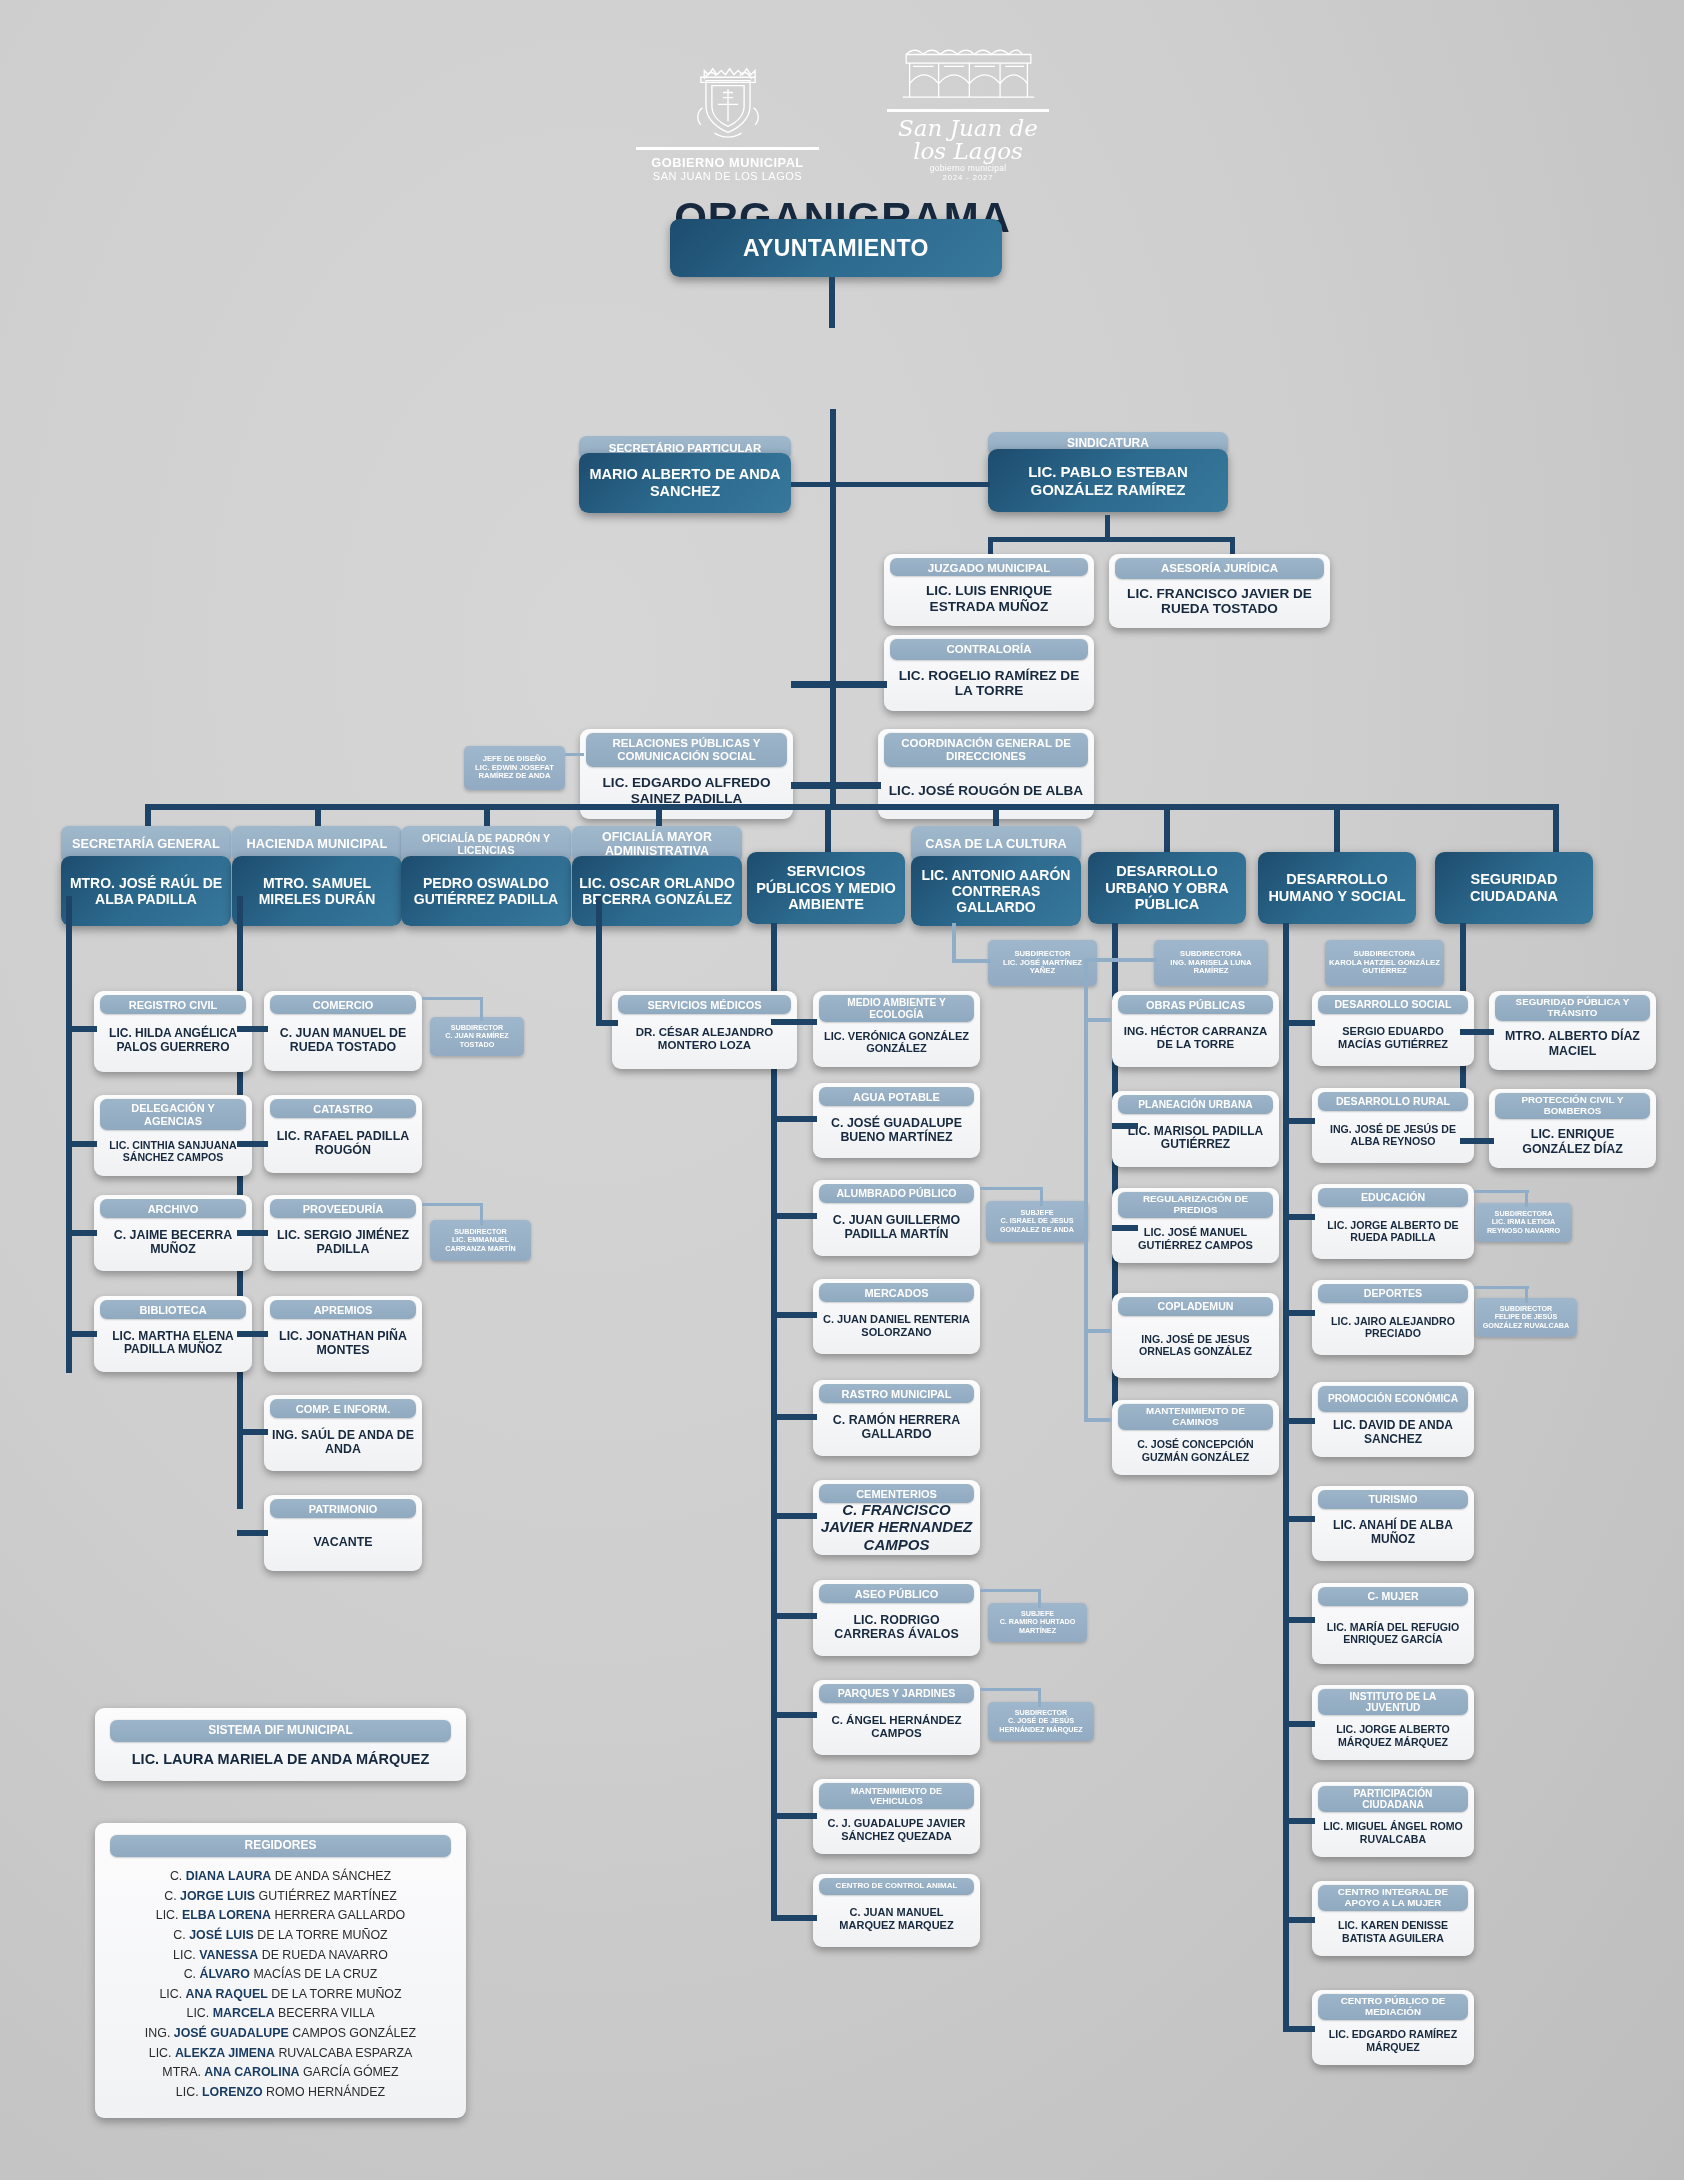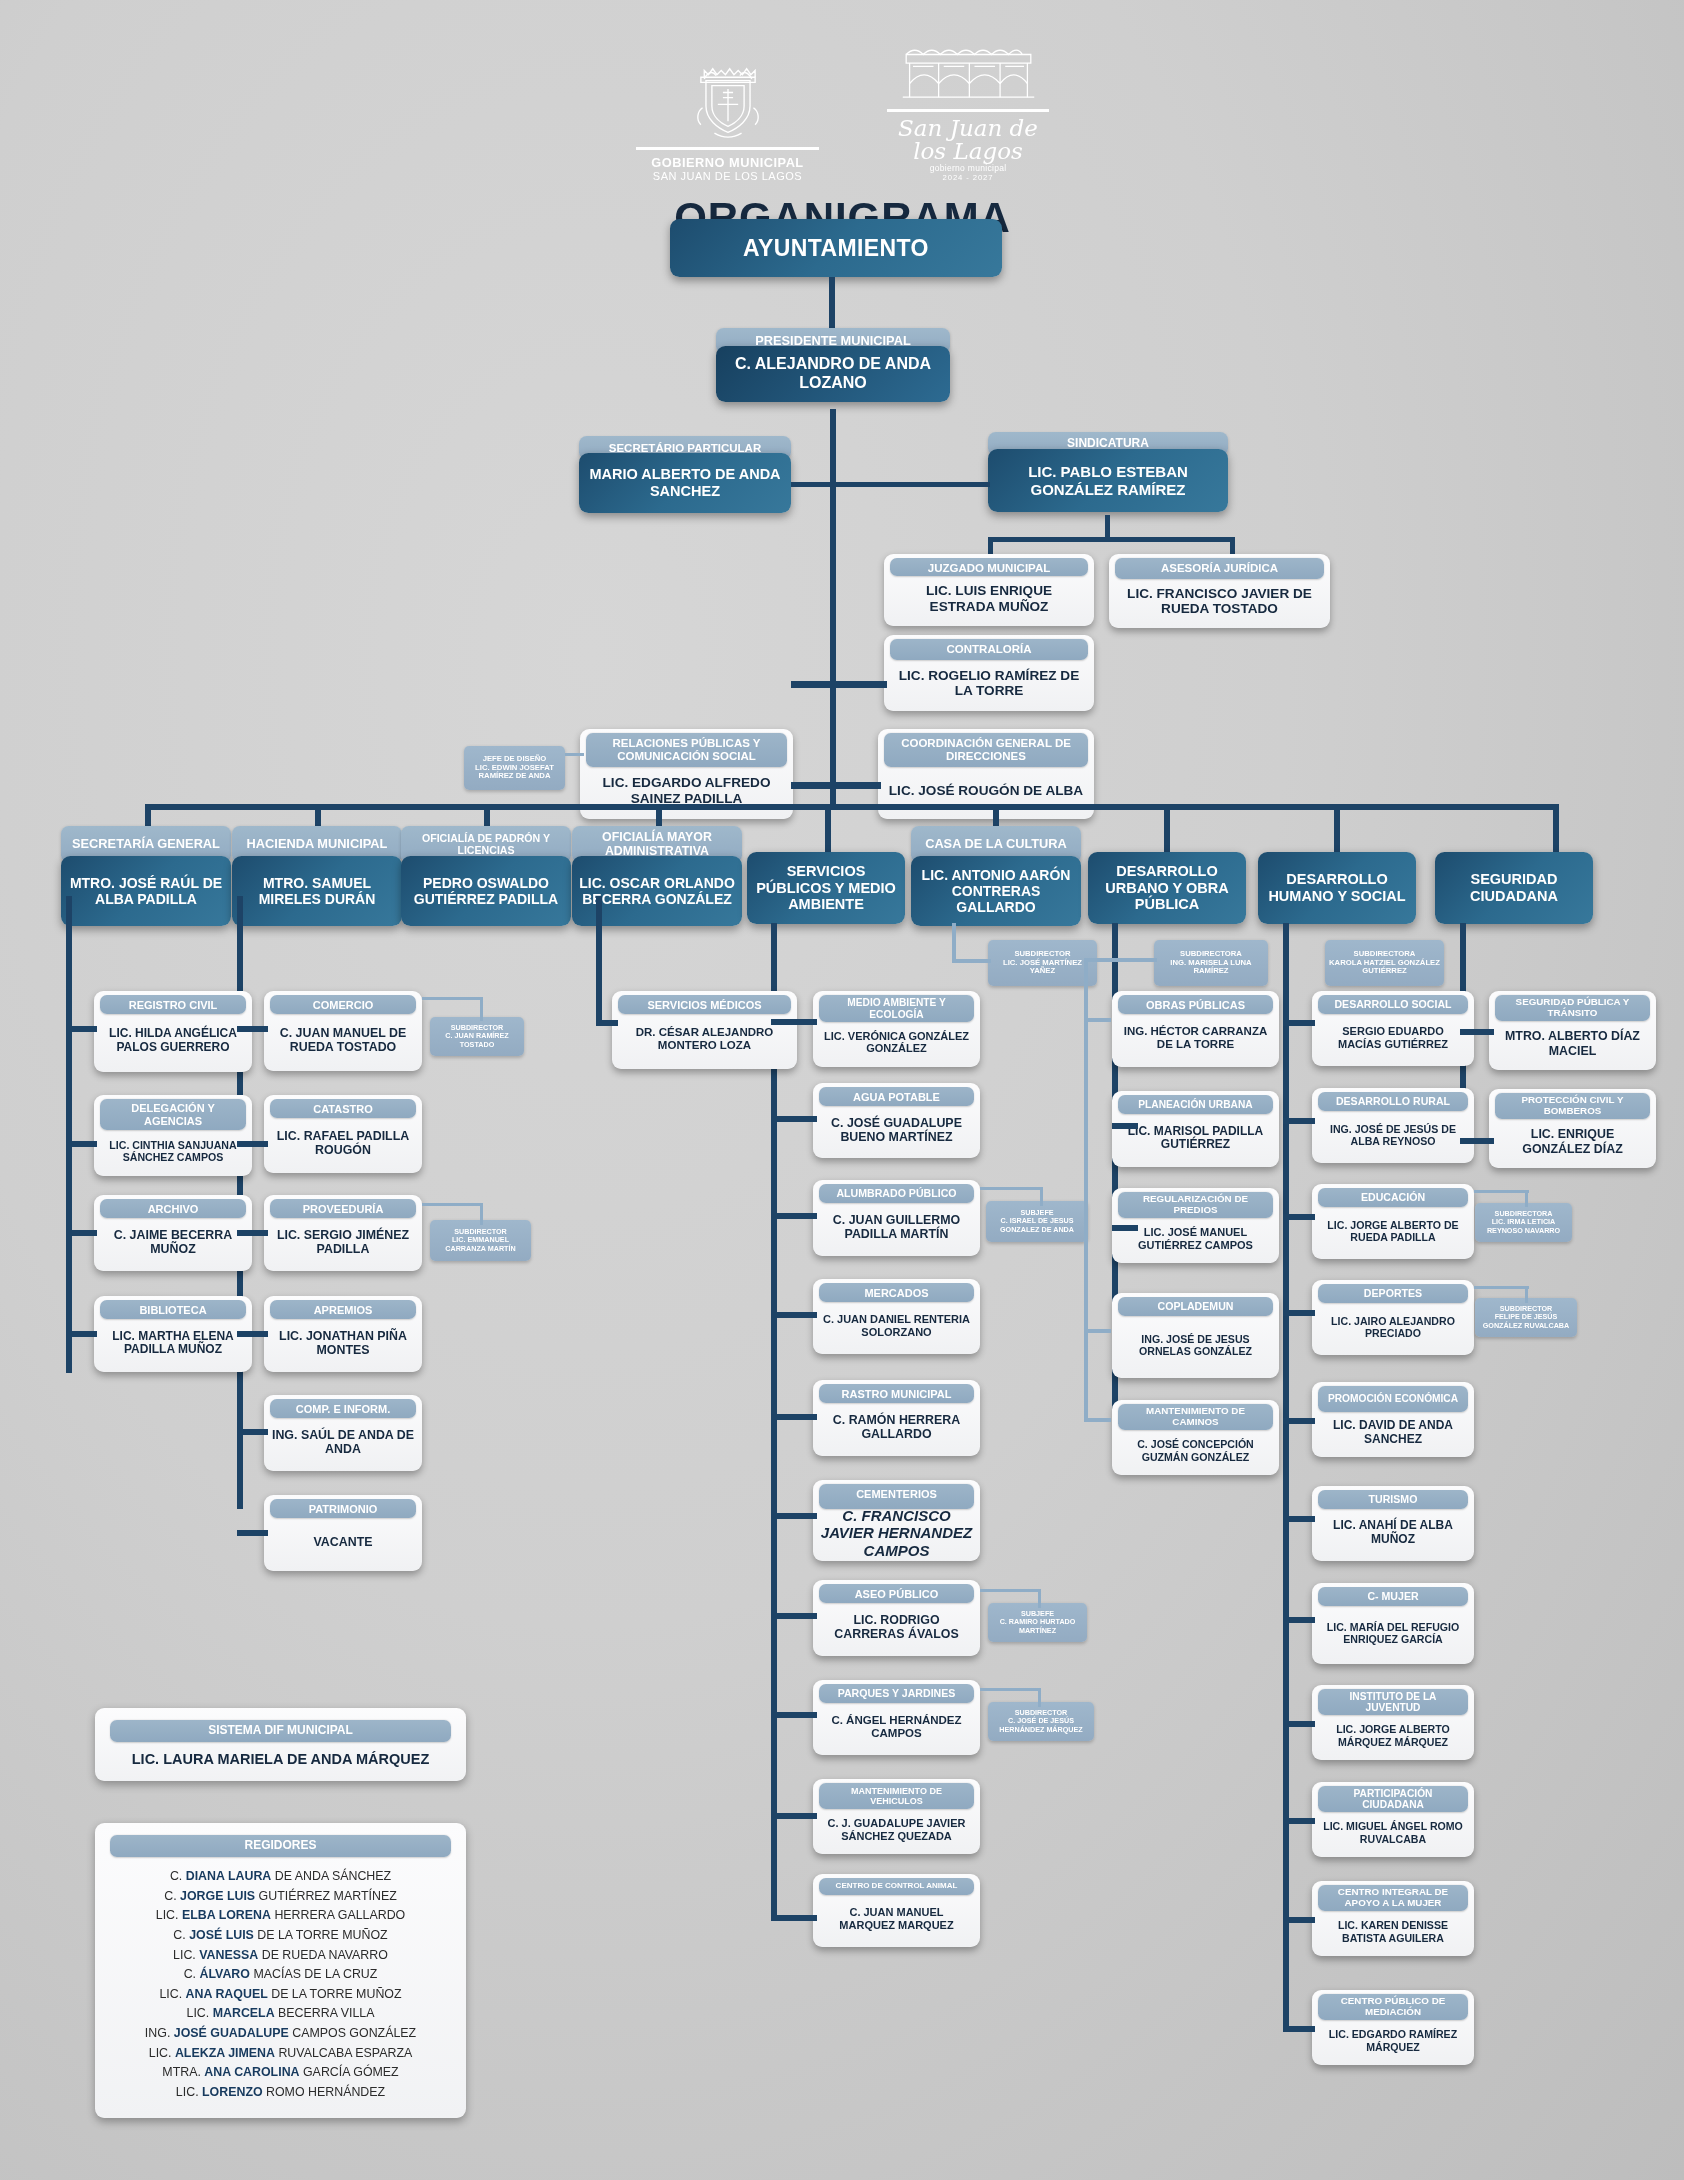--- a/index.html
+++ b/index.html
@@ -120,28 +120,20 @@
       </div>
     </div>
     <div class="title">ORGANIGRAMA</div>
   </div>
 
   <div class="node dark" style="left:670px; top:219px; width:332px; height:58px; font-size:23px; letter-spacing:0.4px;">
     <span>AYUNTAMIENTO</span>
   </div>
   <div class="ln" style="left:829px; top:277px; width:6px; height:51px;"></div>
 
-  <div class="node" style="left:716px; top:328px; width:234px;">
-    <div class="lighthdr" style="height:25.6px; font-size:12.8px;">
-      <span>PRESIDENTE MUNICIPAL</span>
-    </div>
-    <div class="dark deep" style="margin-top:-7.7px; height:56px; font-size:16px; padding:0 8.5px;">
-      <span>C. ALEJANDRO DE ANDA LOZANO</span>
-    </div>
-  </div>
 
   <div class="ln" style="left:830px; top:409px; width:6px; height:400px;"></div>
 
   <div class="node" style="left:579px; top:436px; width:212px;">
     <div class="lighthdr" style="height:24px; font-size:11.5px;">
       <span>SECRETÁRIO PARTICULAR</span>
     </div>
     <div class="dark" style="margin-top:-6.8px; height:60px; font-size:14.5px; padding:0 6.8px;">
       <span>MARIO ALBERTO DE ANDA SANCHEZ</span>
     </div>
@@ -404,21 +396,21 @@
   </div>
   <div class="ln" style="left:771px; top:1312px; width:46px; height:6px;"></div>
 
   <div class="node card" style="left:813px; top:1380px; width:167px;">
     <div class="hdr" style="font-size:11px; height:19px;">RASTRO MUNICIPAL</div>
     <div class="nm" style="font-size:12.4px; height:44px; display:flex; align-items:center; justify-content:center;">C. RAMÓN HERRERA GALLARDO</div>
   </div>
   <div class="ln" style="left:771px; top:1414px; width:46px; height:6px;"></div>
 
   <div class="node card" style="left:813px; top:1480px; width:167px;">
-    <div class="hdr" style="font-size:11px; height:25px;">CEMENTERIOS</div>
+    <div class="hdr" style="font-size:11px; height:19px;">CEMENTERIOS</div>
     <div class="nm" style="font-size:15px; height:43px; display:flex; align-items:center; justify-content:center;font-style:italic;">C. FRANCISCO JAVIER HERNANDEZ CAMPOS</div>
   </div>
   <div class="ln" style="left:771px; top:1513px; width:46px; height:6px;"></div>
 
   <div class="node card" style="left:813px; top:1580px; width:167px;">
     <div class="hdr" style="font-size:11px; height:19px;">ASEO PÚBLICO</div>
     <div class="nm" style="font-size:12.4px; height:44px; display:flex; align-items:center; justify-content:center;">LIC. RODRIGO CARRERAS ÁVALOS</div>
   </div>
   <div class="ln" style="left:771px; top:1613px; width:46px; height:6px;"></div>
   <div class="node sub" style="left:988px; top:1603px; width:99px; height:39px; font-size:7.2px; flex-direction:column;">

